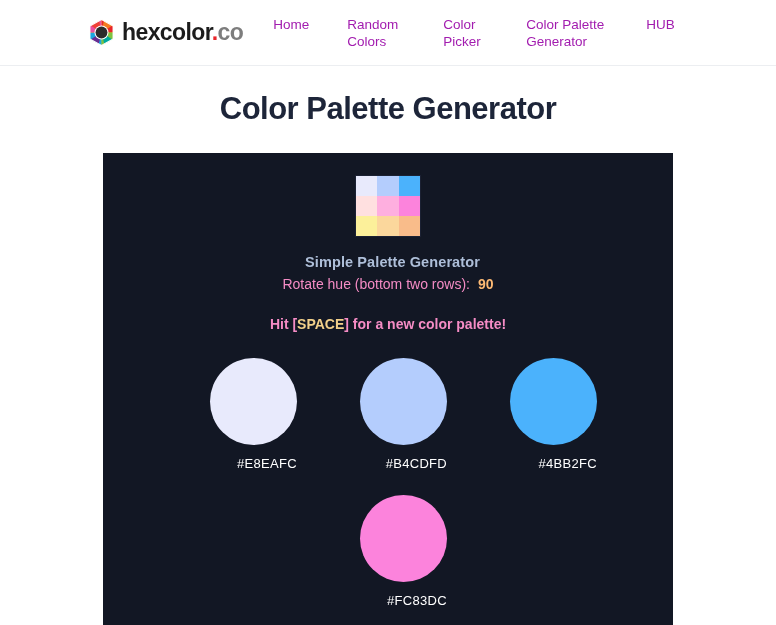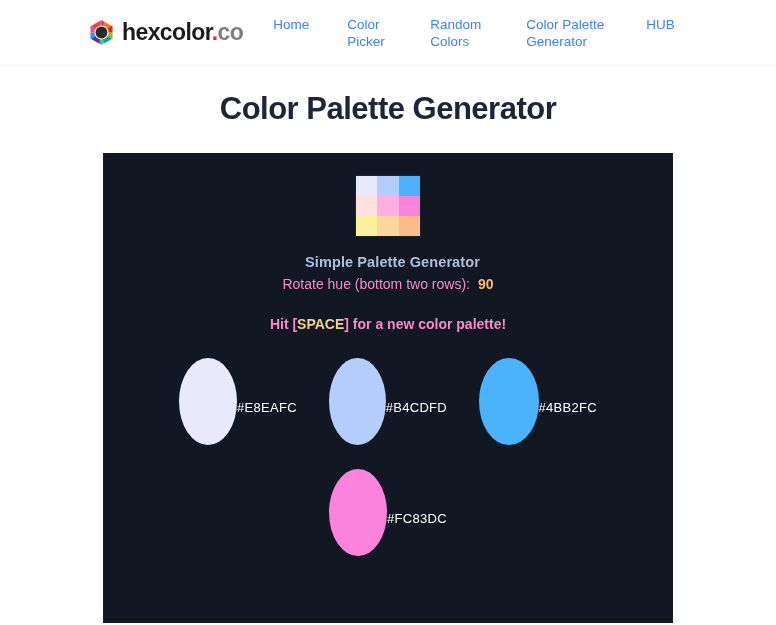--- a/index.html
+++ b/index.html
@@ -56,21 +56,21 @@
 
   .main-nav {
     display: flex;
     align-items: flex-start;
     margin-left: 30px;
     padding-top: 2px;
   }
 
   .nav-link {
     font-size: 13.5px;
-    color: #3b82f6;
+    color: #a21caf;
     text-decoration: none;
     line-height: 1.25;
     cursor: pointer;
     display: block;
   }
   .nav-item { display: flex; align-items: flex-start; }
   .nav-item.i0 { width: 74px; }
   .nav-item.i1 { width: 83px; }
   .nav-item.i2 { width: 96px; }
   .nav-item.i3 { width: 120px; }
@@ -146,22 +146,22 @@
     display: flex;
     justify-content: center;
     gap: 32px;
     margin-top: 26px;
   }
   .swatch-row.row2 { margin-top: 24px; }
 
   .swatch {
     width: 118px;
     display: flex;
-    flex-direction: row;
-    align-items: center;
+    flex-direction: column;
+    align-items: flex-end;
     cursor: pointer;
   }
 
   .swatch-circle {
     width: 87px;
     height: 87px;
     border-radius: 50%;
     display: block;
   }
 
@@ -205,28 +205,28 @@
       <span class="b-main">hexcolor</span><span class="b-dot">.</span><span class="b-tld">co</span>
     </span>
   </a>
 
   <nav class="main-nav">
     <div class="nav-item i0">
       <a class="nav-link">
           <span class="nl-wrap">Home</span>
         </a>
     </div>
+    <div class="nav-item i2">
+      <a class="nav-link">
+          <span class="nl-wrap">Random Colors</span>
+        </a>
+    </div>
     <div class="nav-item i1">
       <a class="nav-link">
           <span class="nl-wrap">Color Picker</span>
-        </a>
-    </div>
-    <div class="nav-item i2">
-      <a class="nav-link">
-          <span class="nl-wrap">Random Colors</span>
         </a>
     </div>
     <div class="nav-item i3">
       <a class="nav-link">
           <span class="nl-wrap">Color Palette Generator</span>
         </a>
     </div>
     <div class="nav-item i4">
       <a class="nav-link">
           <span class="nl-wrap">HUB</span>

